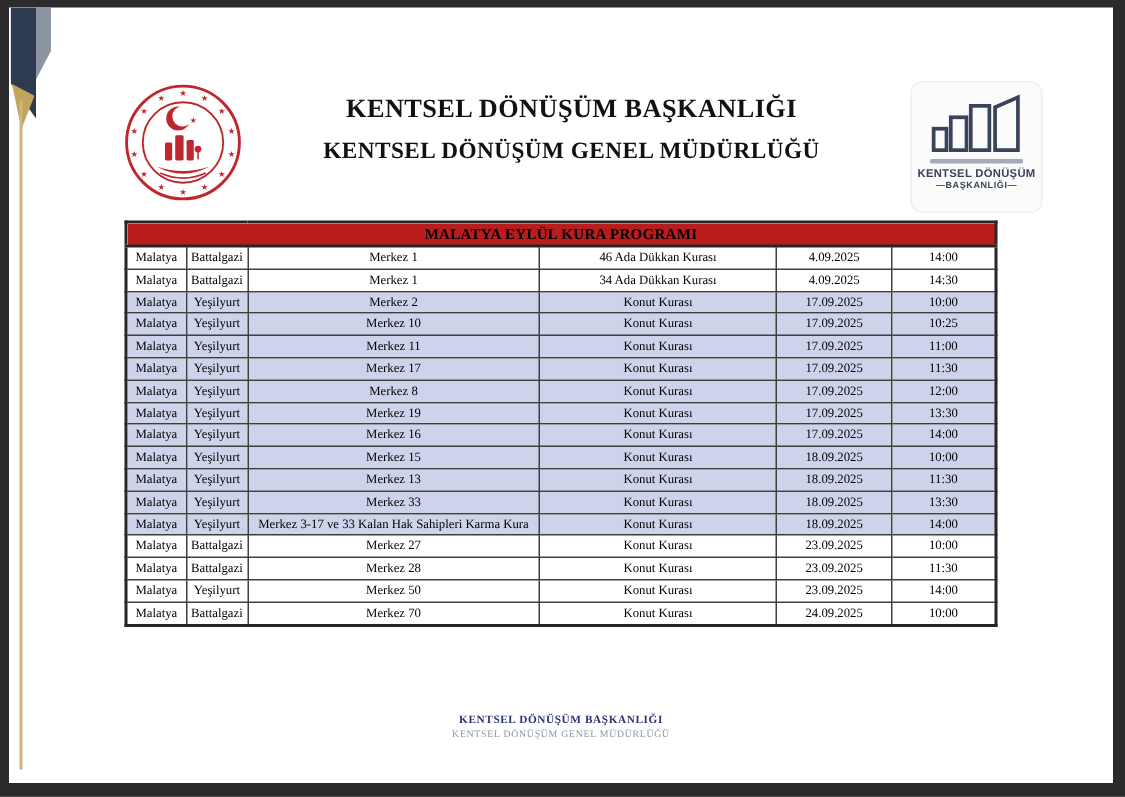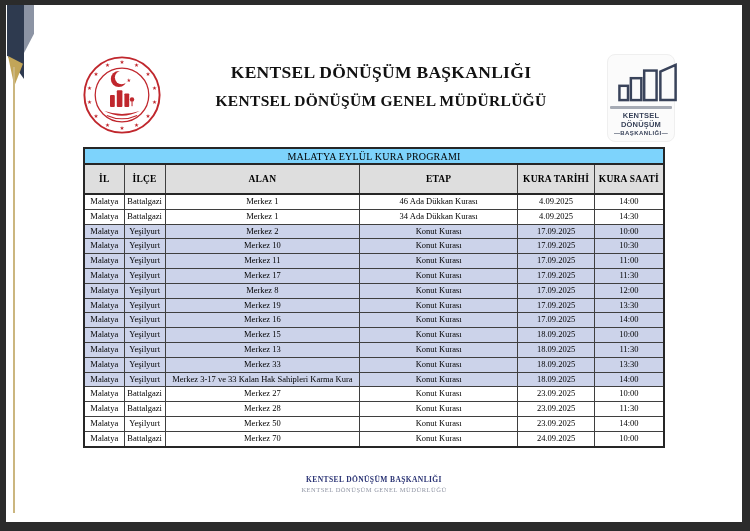--- a/index.html
+++ b/index.html
@@ -16,35 +16,35 @@
   .ribbon-gold-tri{position:absolute;left:2px;top:51px;width:15px;height:30px;background:var(--ribbon-gold);
                clip-path:polygon(0 0,100% 26%,42% 100%);}
   .gold-line{position:absolute;left:7px;top:62px;width:2px;height:446px;background:#cbb67f;}
 
   
   .emblem{position:absolute;left:76px;top:50px;width:80px;height:80px;}
   .header-titles{position:absolute;left:165px;top:57px;width:420px;text-align:center;color:#111;}
   .header-titles .l1{font-size:17.5px;font-weight:bold;letter-spacing:.3px;}
   .header-titles .l2{font-size:15.5px;font-weight:bold;letter-spacing:.3px;margin-top:9px;}
 
-  .logo-card{position:absolute;left:601px;top:49px;width:68px;height:88px;background:#fbfbfb;
+  .logo-card{position:absolute;left:601px;top:49px;width:88px;height:88px;background:#fbfbfb;
              border:1px solid #efefef;border-radius:8px;text-align:center;padding-top:5px;}
   .logo-card svg{display:block;margin:0 auto;}
   .fine-line{width:62px;height:2.5px;background:#a6abb5;margin:2px auto 2px auto;border-radius:1px;}
   .logo-l1{font-size:7.5px;font-weight:bold;color:var(--logo-navy);letter-spacing:.2px;
            font-family:"Liberation Sans", sans-serif;}
   .logo-l2{font-size:6px;font-weight:bold;color:var(--logo-navy);letter-spacing:.4px;margin-top:1px;
            font-family:"Liberation Sans", sans-serif;}
 
   
   table.kura{position:absolute;left:77px;top:142px;width:582px;border-collapse:collapse;
              table-layout:fixed;border:2px solid #262626;}
   table.kura th,table.kura td{border:1px solid #3f3f3f;text-align:center;padding:0;color:#000;
              overflow:hidden;white-space:nowrap;}
-  tr.title-row th{height:16px;font-size:10px;font-weight:normal;background:#7dd3fc;
+  tr.title-row th{height:16px;font-size:10px;font-weight:bold;background:#b91c1c;
              border-bottom:2px solid #262626;letter-spacing:.2px;}
   tr.head-row th{height:30px;font-size:9.5px;font-weight:bold;background:var(--head-bg);
              border-bottom:2px solid #262626;letter-spacing:.2px;}
   table.kura td{height:13.8px;font-size:8.5px;line-height:13.8px;background:#fff;}
   tr.hl td{background:var(--hl);}
   tr.grp td{border-top:1.8px solid #262626;}
 
   
   .footer{position:absolute;left:0;right:0;top:470px;text-align:center;}
   .footer .f1{font-size:7.5px;font-weight:bold;color:var(--footer-navy);letter-spacing:.4px;}
@@ -123,28 +123,20 @@
           <col style="width: 7.1%;">
           <col style="width: 33.5%;">
           <col style="width: 27.3%;">
           <col style="width: 13.2%;">
           <col style="width: 12%;">
         </colgroup>
       <thead>
         <tr class="title-row">
           <th colspan="6">MALATYA EYLÜL KURA PROGRAMI</th>
         </tr>
-        <tr class="head-row" id="table-head-row">
-            <th>İL</th>
-            <th>İLÇE</th>
-            <th>ALAN</th>
-            <th>ETAP</th>
-            <th>KURA TARİHİ</th>
-            <th>KURA SAATİ</th>
-          </tr>
       </thead>
       <tbody id="table-body">
           <tr>
             <td>Malatya</td>
             <td>Battalgazi</td>
             <td>Merkez 1</td>
             <td>46 Ada Dükkan Kurası</td>
             <td>4.09.2025</td>
             <td>14:00</td>
           </tr>
@@ -163,21 +155,21 @@
             <td>Konut Kurası</td>
             <td>17.09.2025</td>
             <td>10:00</td>
           </tr>
           <tr class="hl">
             <td>Malatya</td>
             <td>Yeşilyurt</td>
             <td>Merkez 10</td>
             <td>Konut Kurası</td>
             <td>17.09.2025</td>
-            <td>10:30</td>
+            <td>10:25</td>
           </tr>
           <tr class="hl">
             <td>Malatya</td>
             <td>Yeşilyurt</td>
             <td>Merkez 11</td>
             <td>Konut Kurası</td>
             <td>17.09.2025</td>
             <td>11:00</td>
           </tr>
           <tr class="hl">

